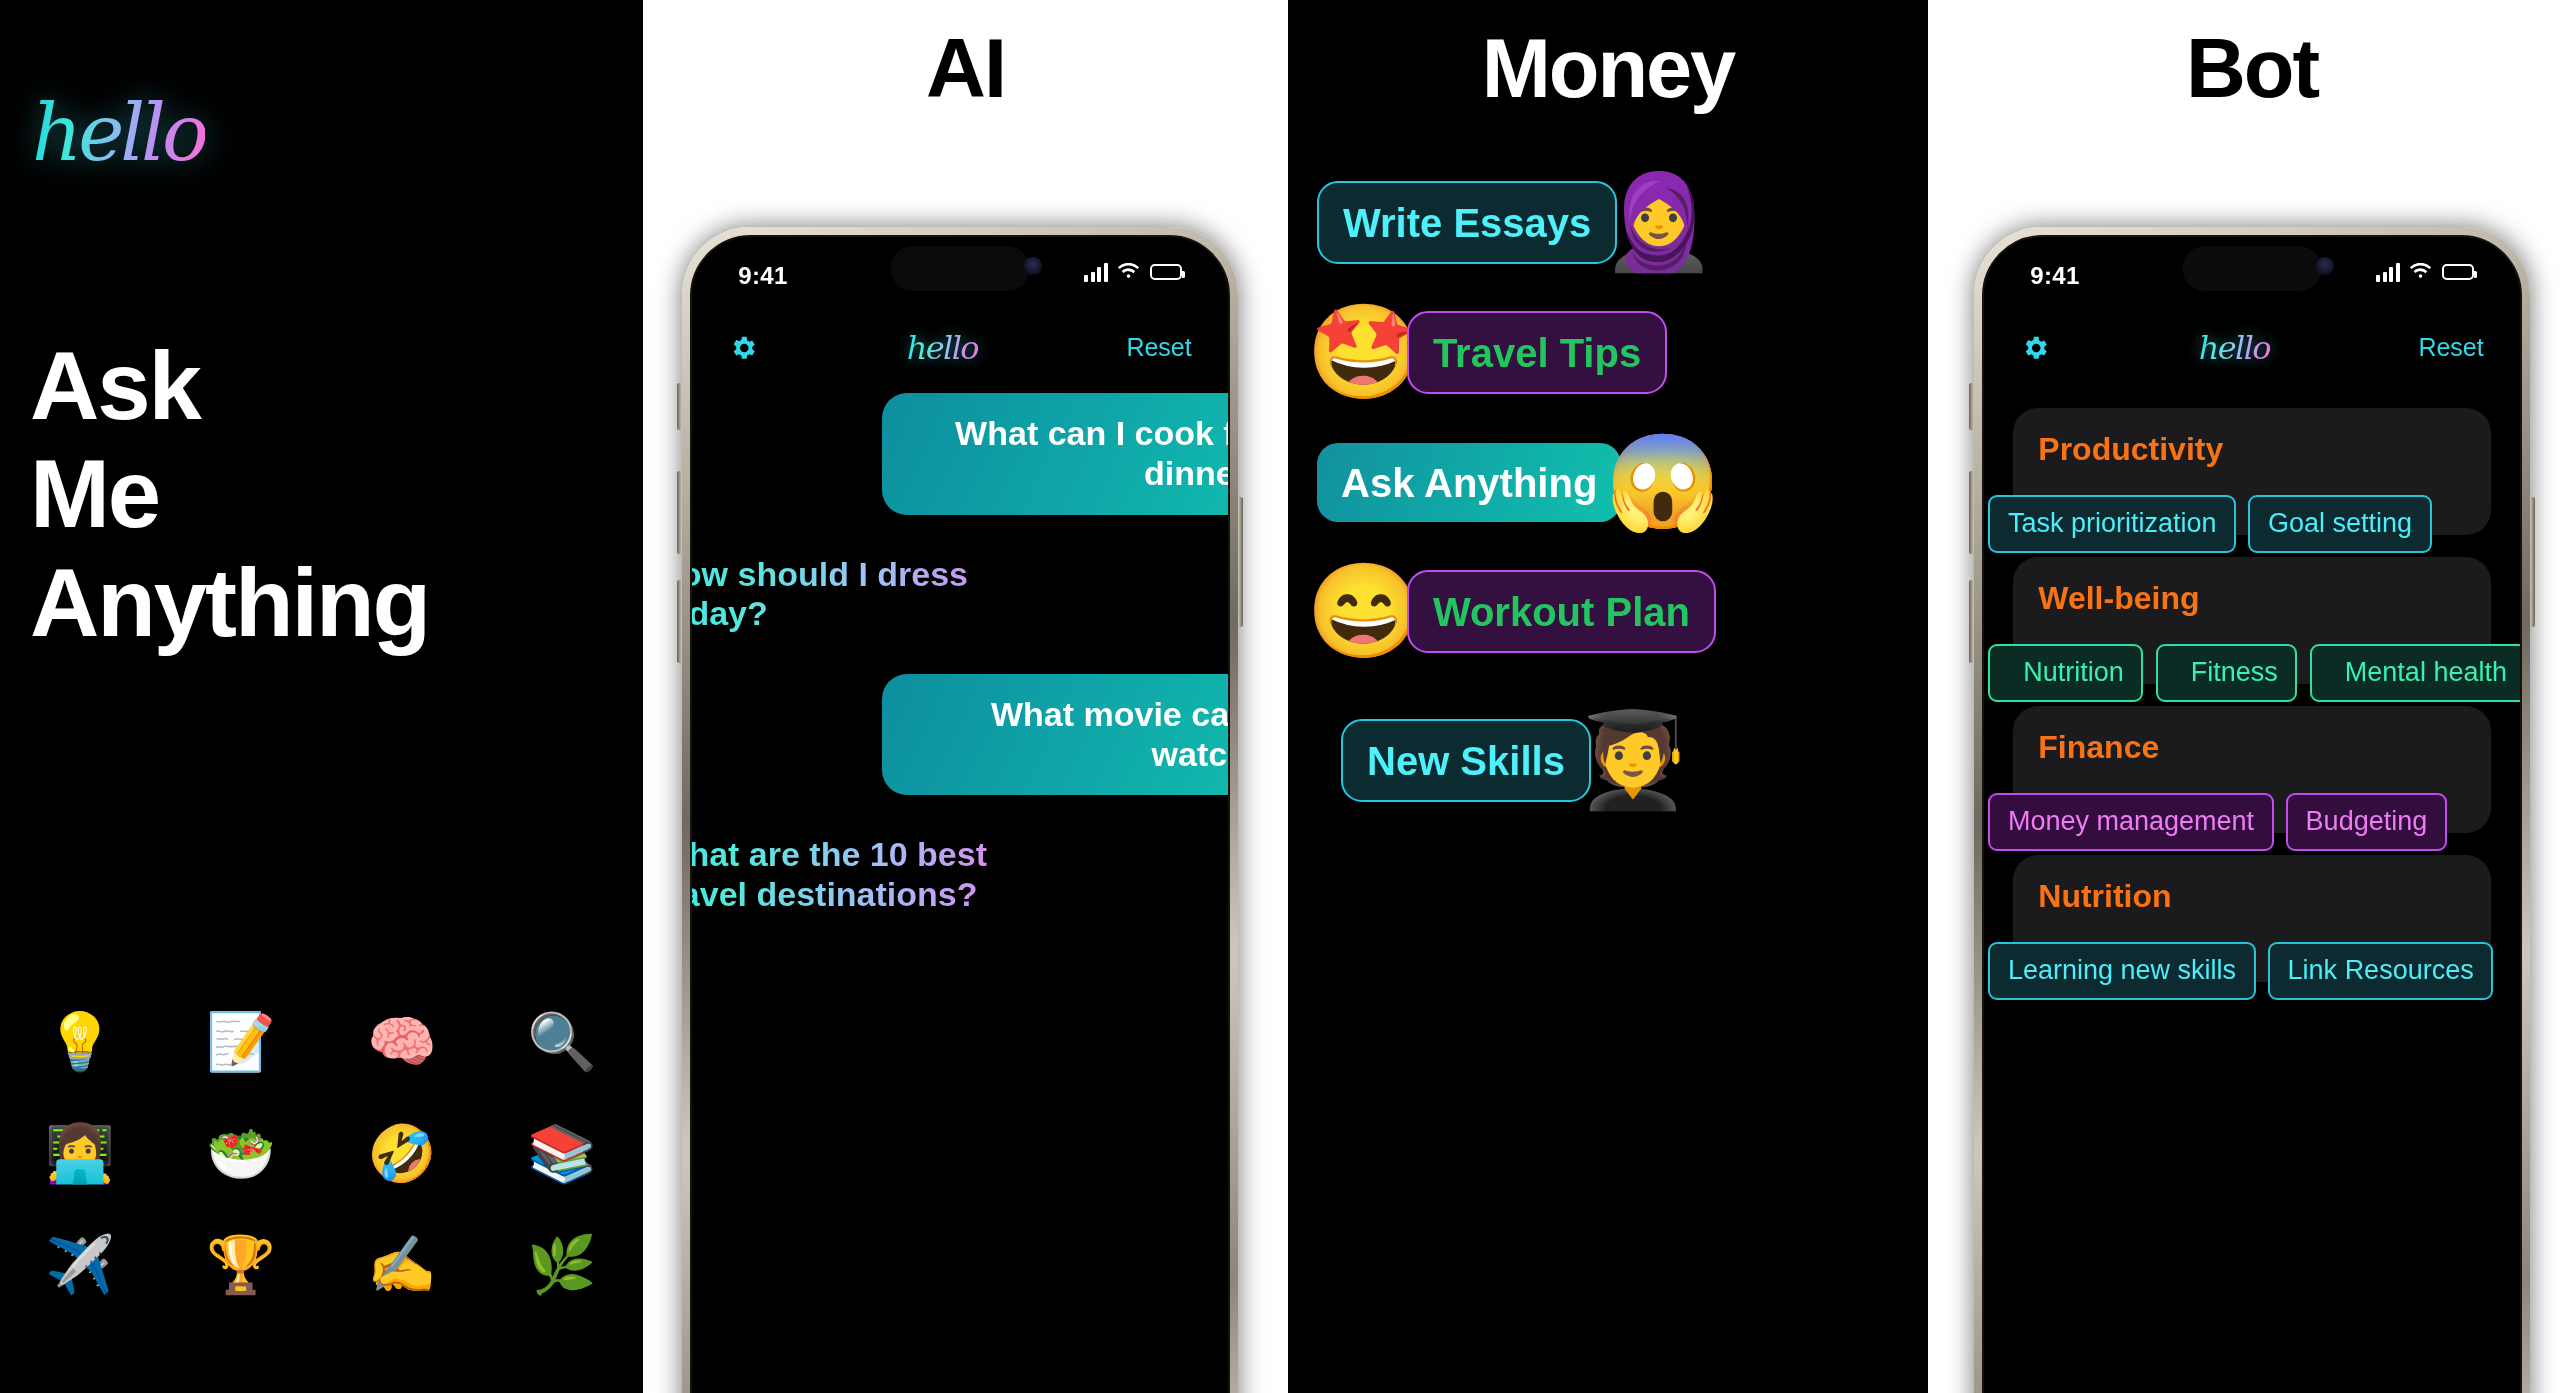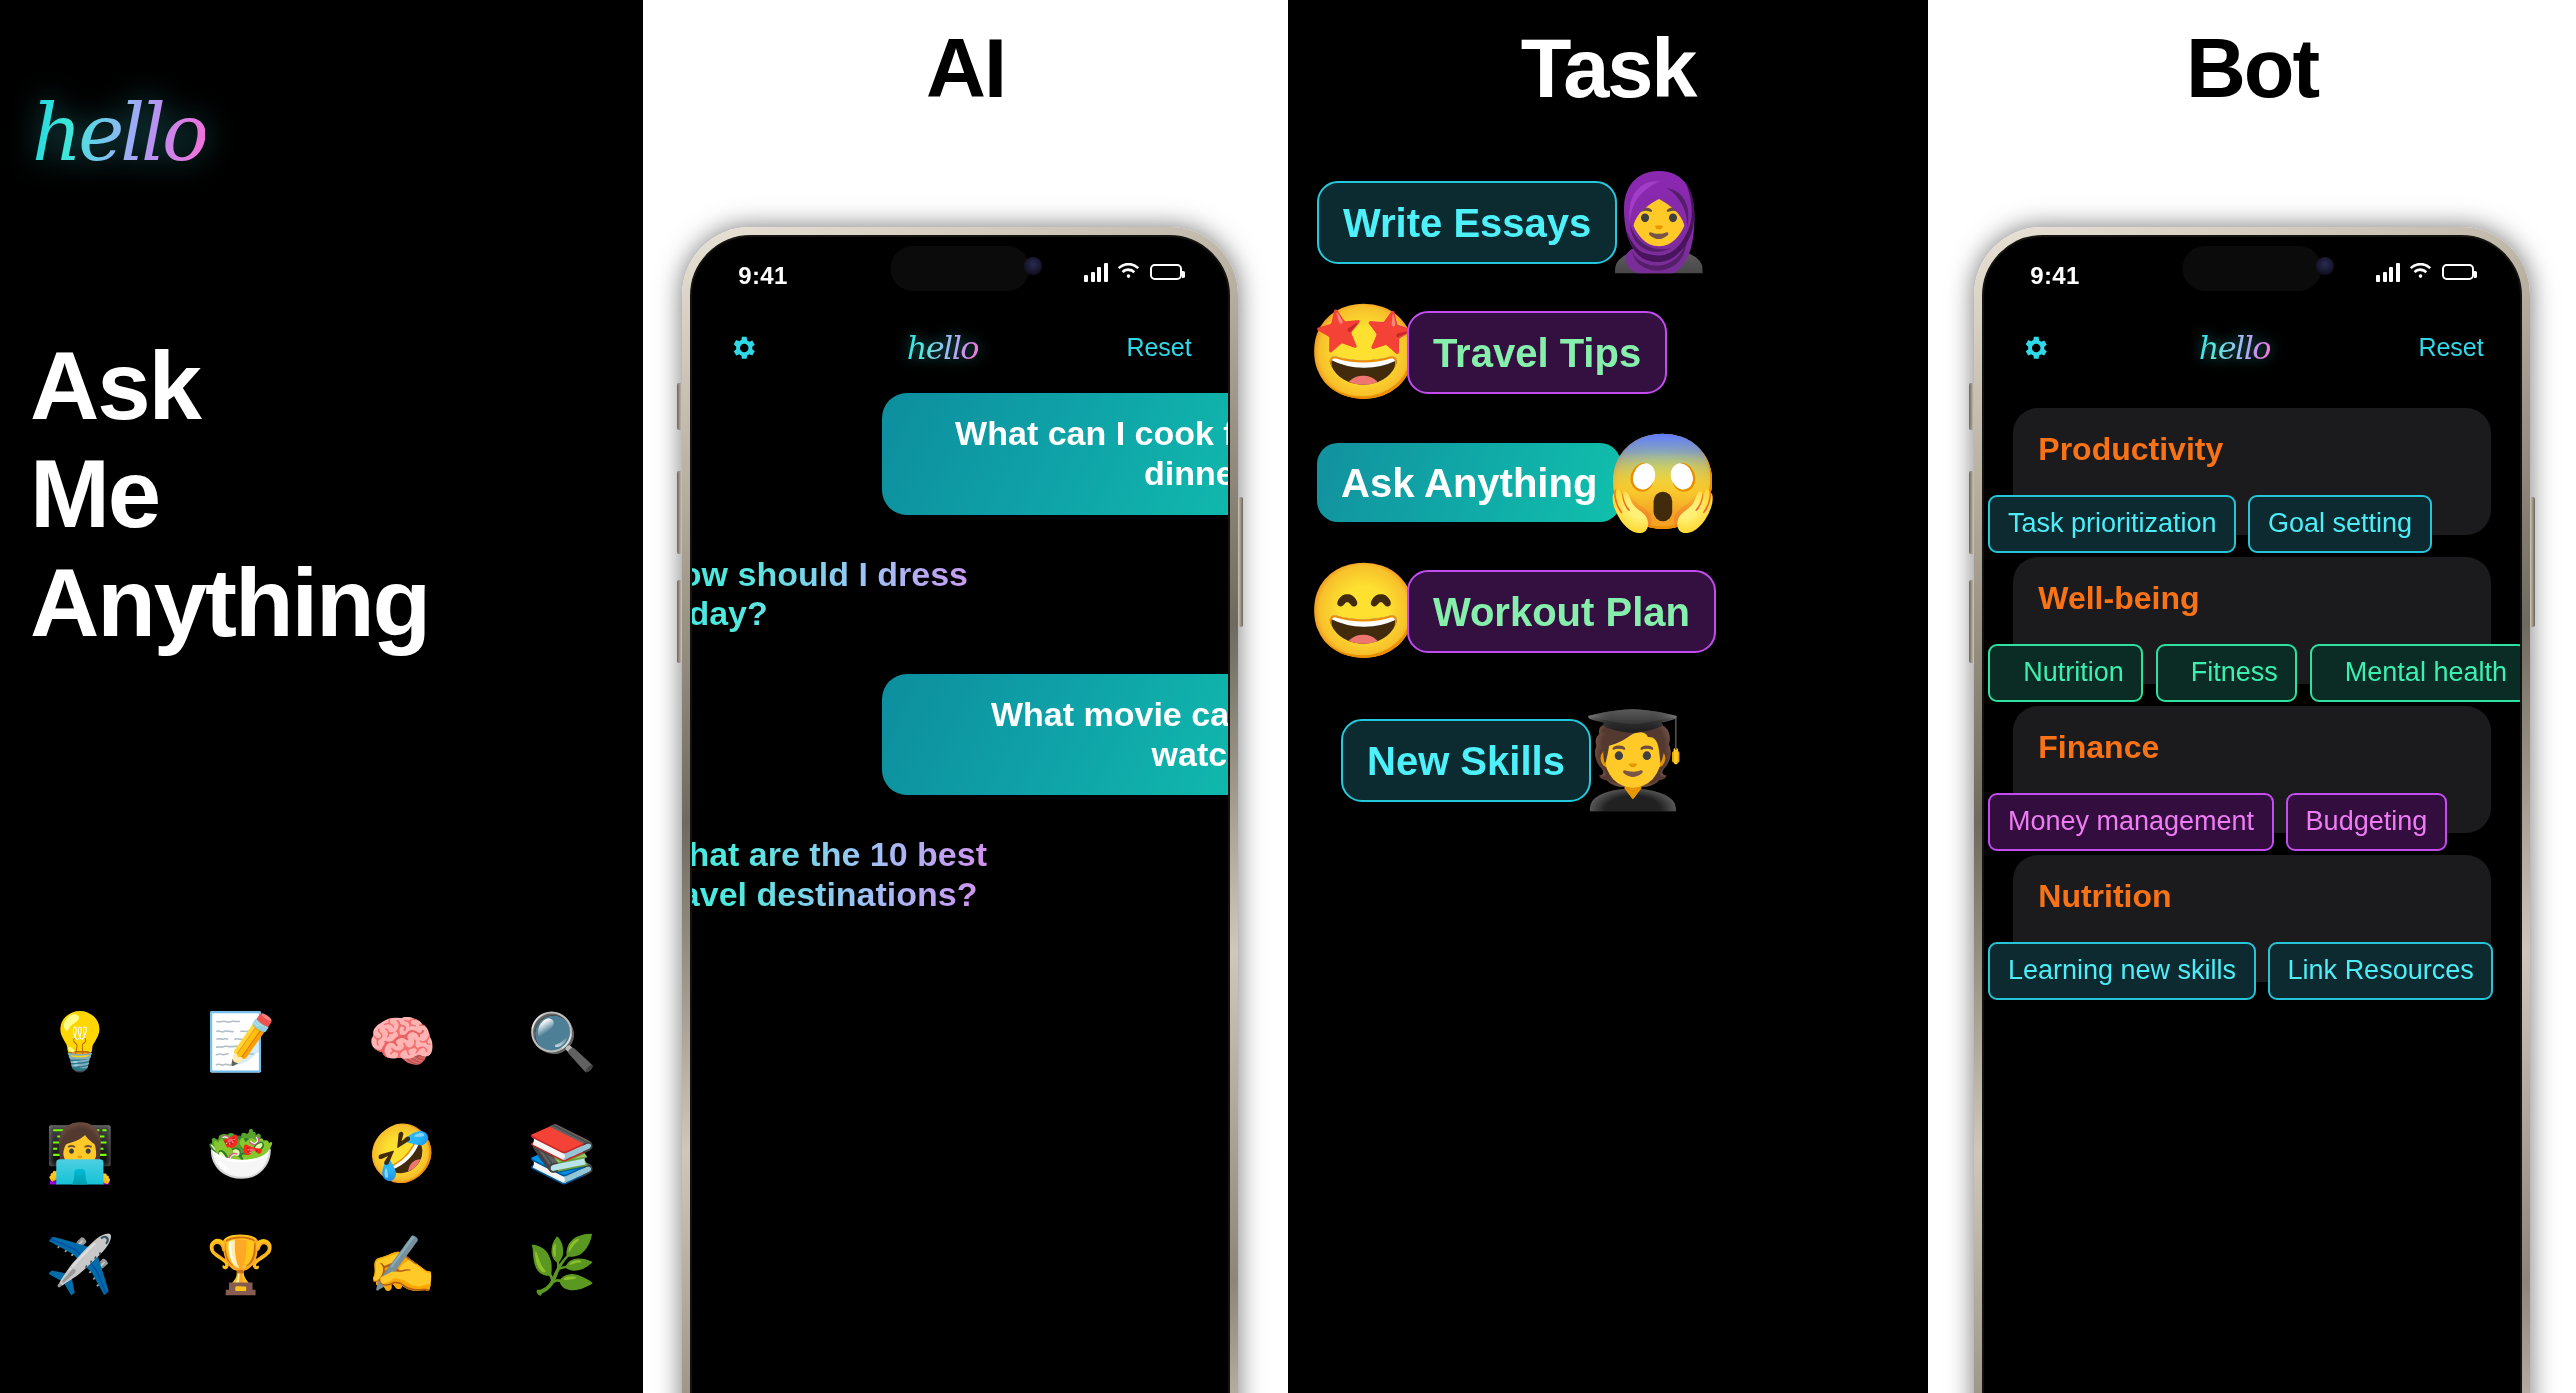--- a/index.html
+++ b/index.html
@@ -168,21 +168,21 @@
   
   .chat-item { position: absolute; display: flex; align-items: center; }
   .pill {
     border-radius: 21px; font-size: 40px; font-weight: 700;
     padding: 18.7px 24px; white-space: nowrap; line-height: 1.05;
   }
   .pill-cyan {
     background: #0B2B30; border: 2.6px solid #24C8DC; color: #4EF0FA;
   }
   .pill-magenta {
-    background: #33103F; border: 2.6px solid #C24CF0; color: #86efac;
+    background: #33103F; border: 2.6px solid #C24CF0; color: #22c55e;
   }
   .pill-solid {
     background: linear-gradient(110deg,#12919E 0%,#10A6A6 45%,#10C0AC 100%);
     color: #ffffff; border: none;
   }
   .memoji { font-size: 93px; line-height: 1; flex: none; }
 
   
   .cards { position: absolute; top: 171px; left: 0; width: 100%; padding: 0 29px; }
   .card {
@@ -286,21 +286,21 @@
             <div class="bubble-row row-ai">
               <div class="bubble bubble-ai grad-text">What are the 10 best travel destinations?</div>
             </div>
           </div>
 
       </div>
     </div>
   </div>
 
   <div class="panel panel-3">
-    <div class="panel-title title-light">Task</div>
+    <div class="panel-title title-light">Money</div>
     <div id="chat-pills">
         <div class="chat-item" style="top: 176px; left: 29px;">
           <div class="pill pill-cyan">Write Essays</div>
           <span class="memoji" style="margin: 0px 0px 0px -15.6px;">🧕</span>
         </div>
         <div class="chat-item" style="top: 306px; left: 18.7px;">
           <span class="memoji" style="margin: 0px -15.6px 0px 0px;">🤩</span>
           <div class="pill pill-magenta">Travel Tips</div>
         </div>
         <div class="chat-item" style="top: 436px; left: 29px;">

